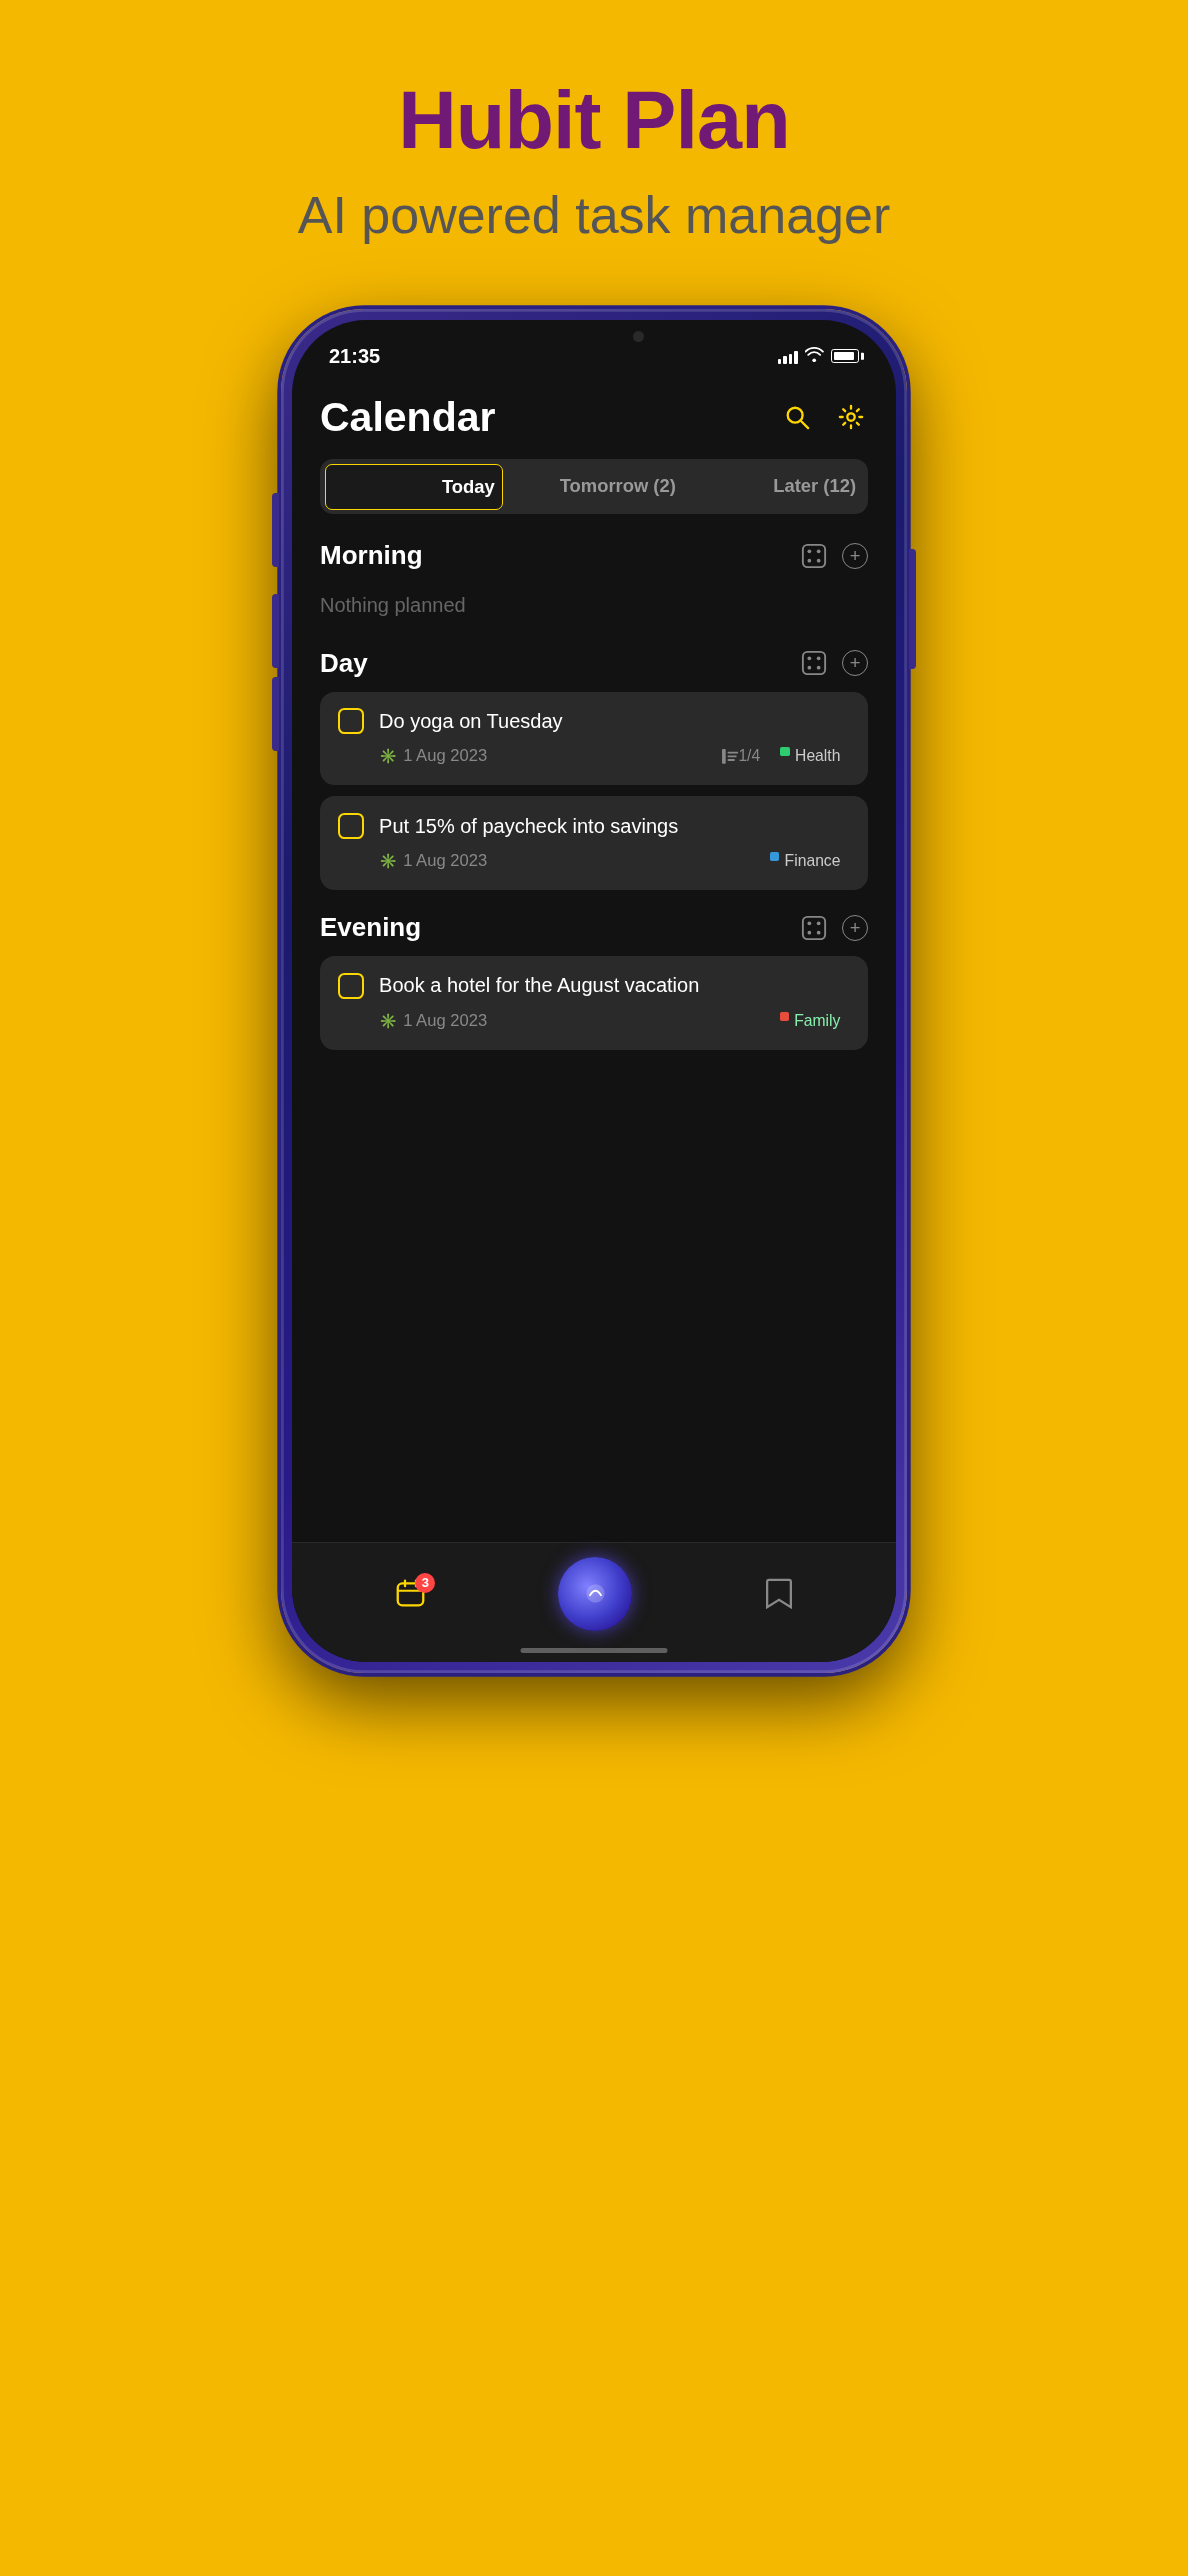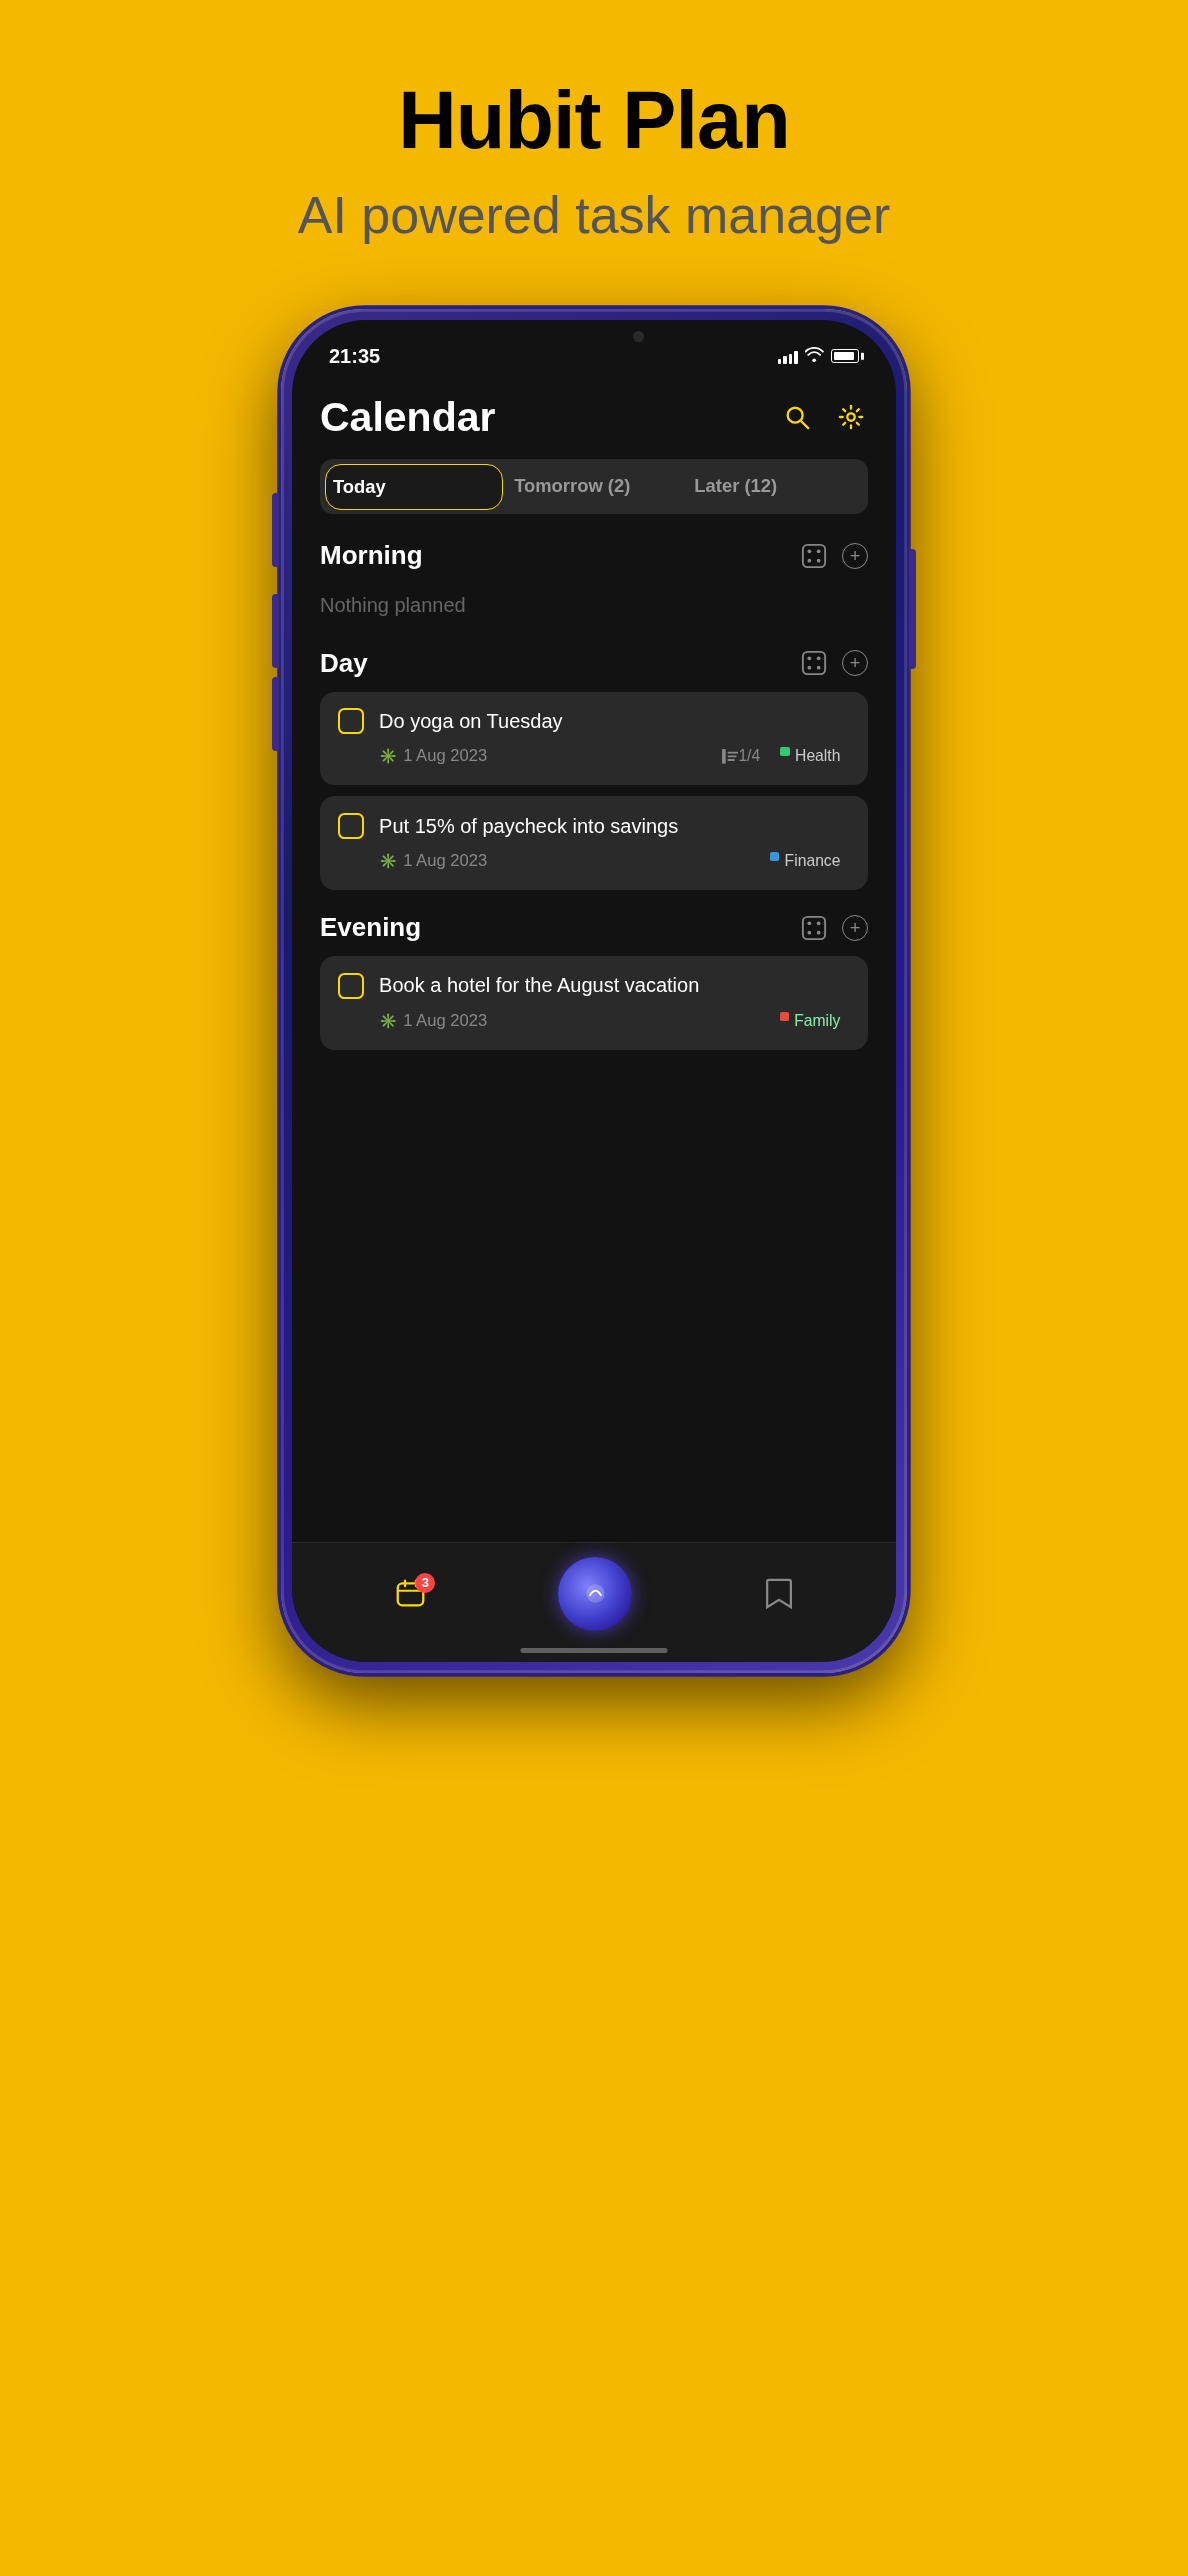--- a/index.html
+++ b/index.html
@@ -11,21 +11,21 @@
       display: flex;
       flex-direction: column;
       align-items: center;
       overflow: hidden;
     }
 
     .app-title {
       margin-top: 74px;
       font-size: 81px;
       font-weight: 900;
-      color: #000000;
+      color: #701a75;
       letter-spacing: -0.9px;
       text-align: center;
     }
 
     .app-subtitle {
       margin-top: 18.4px;
       font-size: 52px;
       font-weight: 400;
       color: #555;
       text-align: left;
@@ -215,23 +215,23 @@
       display: flex;
       background: #2a2a2a;
       border-radius: 13px;
       padding: 4.6px;
       margin-bottom: 26px;
       gap: 3.7px;
     }
 
     .tab {
       flex: 1;
-      text-align: left;
+      text-align: right;
       padding: 11px 7.4px;
-      border-radius: 16px;
+      border-radius: 7px;
       font-size: 18.4px;
       font-weight: 600;
       color: #999;
       cursor: pointer;
     }
 
     .tab.active {
       background: #1a1a1a;
       color: #fff;
       border: 1.8px solid #FFD700;

